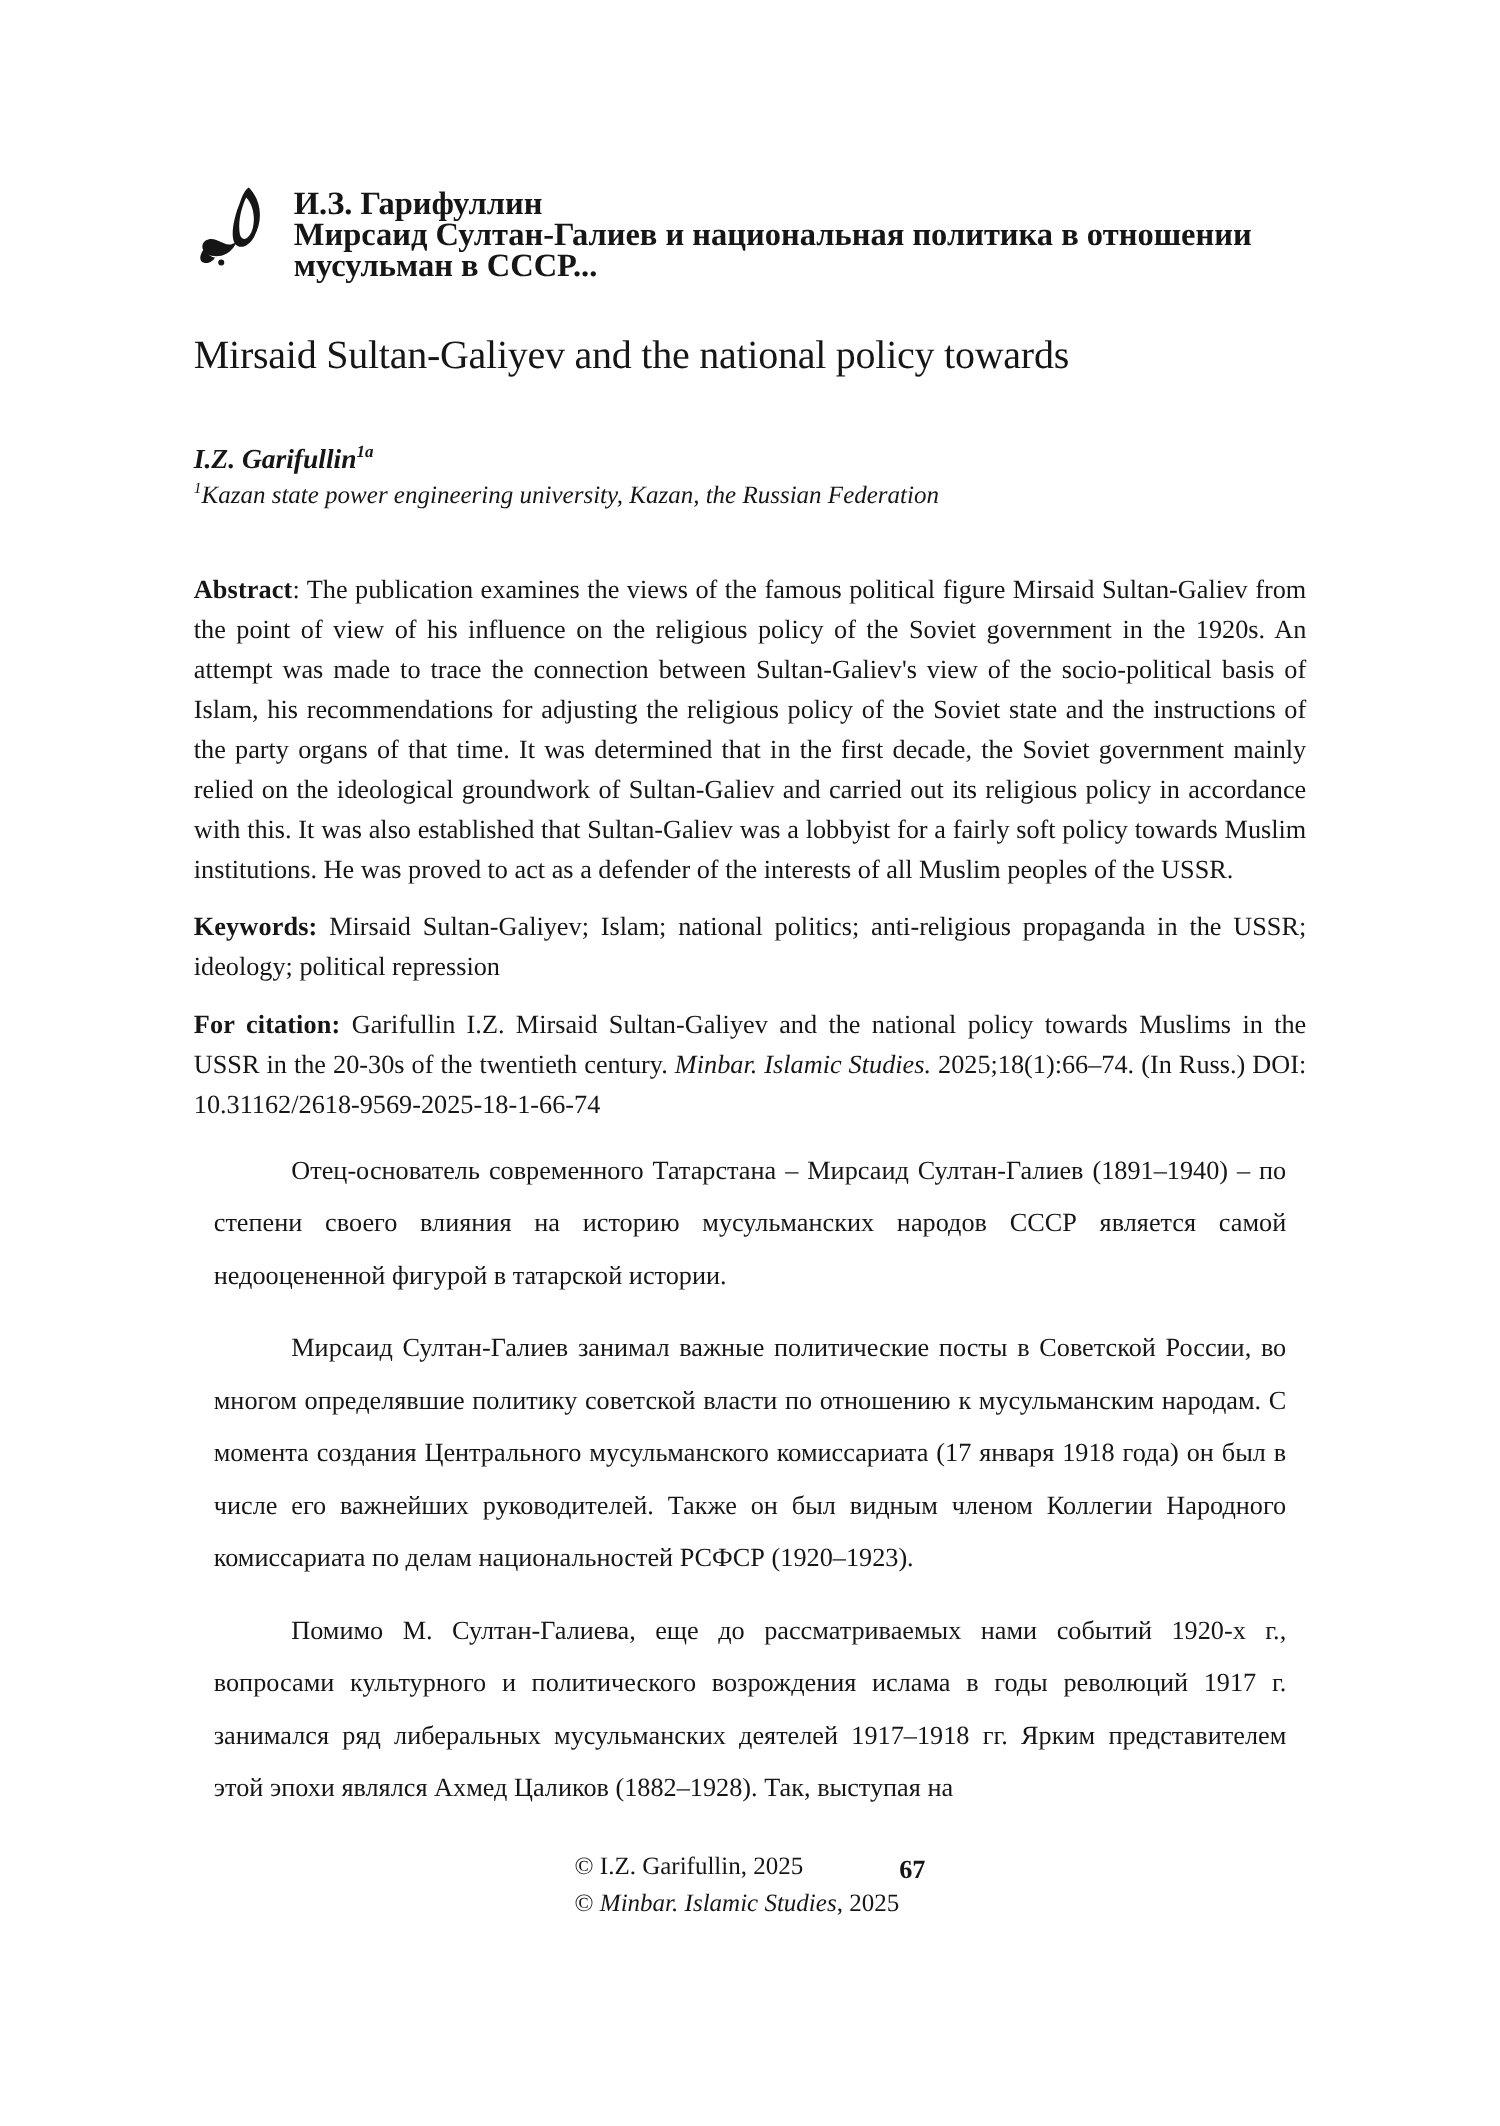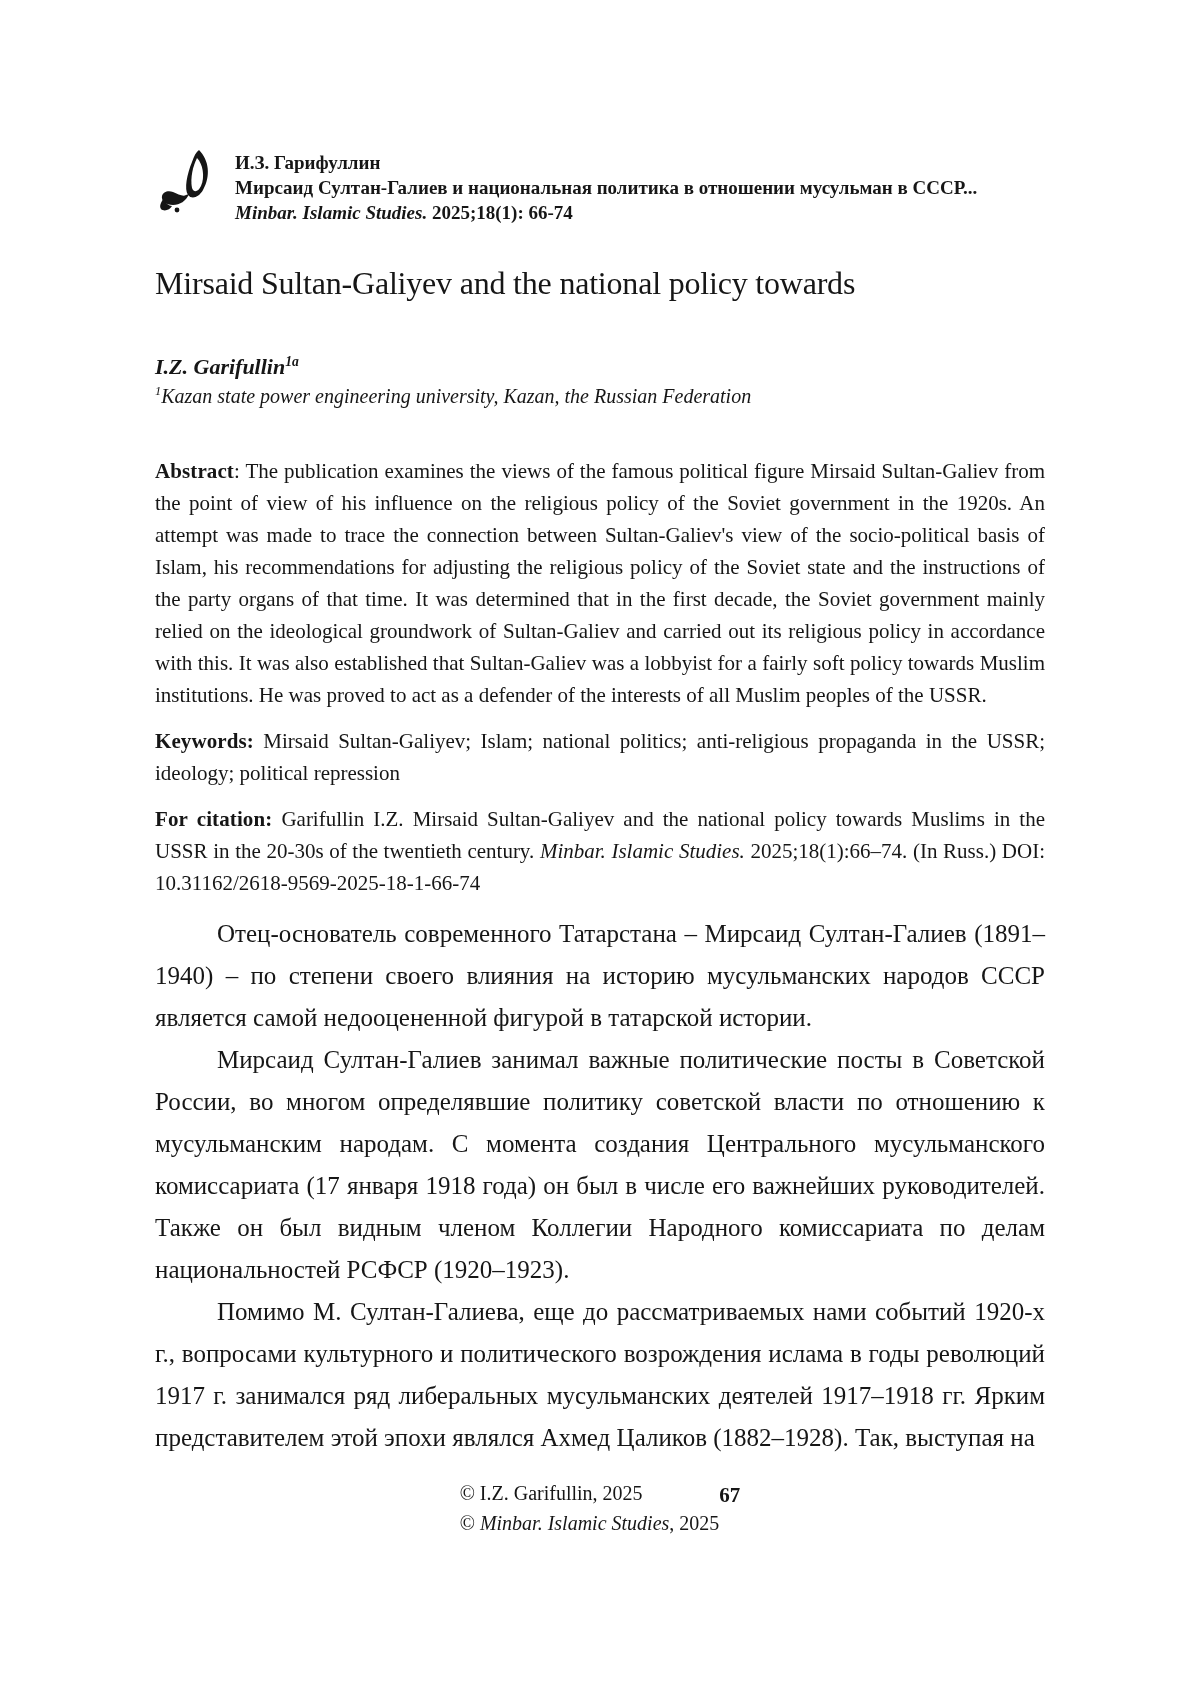--- a/index.html
+++ b/index.html
@@ -26,21 +26,21 @@
     display: flex;
     align-items: flex-start;
     gap: 22px;
   }
   .logo-box {
     width: 58px;
     height: 66px;
     flex: 0 0 auto;
   }
   .rh-text {
-    font-size: 19px;
+    font-size: 26px;
     line-height: 25px;
     font-weight: bold;
     padding-top: 2px;
   }
   .rh-journal { font-style: italic; }
   
   .title {
     margin-top: 36px;
     font-size: 32px;
     line-height: 45px;
@@ -76,22 +76,22 @@
   .para b { letter-spacing: 0.1px; }
   .cit-journal { font-style: italic; }
   
   .section-heading {
     margin-top: 26px;
     font-size: 22px;
     font-weight: bold;
     line-height: 30px;
   }
   .ru-para {
-    margin: 0;
-    font-size: 25px;
+    margin: 16px;
+    font-size: 21px;
     line-height: 42px;
     text-align: justify;
     text-indent: 62px;
   }
   .ru-block { margin-top: 14px; }
   
   .footer {
     position: absolute;
     left: 155px;
     top: 1478px;
@@ -120,21 +120,20 @@
         <path d="M44 2 C54 12 56 28 48 42 C44 49 37 52 33 47 C29 41 32 26 37 14 C39 8 41 4 44 2 Z" fill="#151515"></path>
         <path d="M42 10 C38 18 35 30 37 40 C39 45 43 44 46 38 C50 29 48 16 42 10 Z" fill="#ffffff"></path>
         <path d="M34 46 C31 53 25 57 18 57 C11 57 6 53 7 48 C8 44 13 42 18 44 C23 46 28 49 31 47 Z" fill="#151515"></path>
         <path d="M9 50 C6 54 4 58 6 61 C9 64 15 62 17 58 C14 58 10 55 9 50 Z" fill="#151515"></path>
         <circle cx="22" cy="62" r="2.4" fill="#151515"></circle>
       </svg>
     </div>
     <div class="rh-text">
       <div>И.З. Гарифуллин</div>
       <div>Мирсаид Султан-Галиев и национальная политика в отношении мусульман в СССР...</div>
-      <div><span class="rh-journal">Minbar. Islamic Studies.</span><span> 2025;18(1): 66-74</span></div>
     </div>
   </div>
 
   <h1 class="title">
     <span style="display:block">Mirsaid Sultan-Galiyev and the national policy towards</span>
   </h1>
 
   <div class="author-block">
     <div class="author-name"><span>I.Z. Garifullin</span><sup>1a</sup></div>
     <div class="affil"><sup>1</sup><span>Kazan state power engineering university, Kazan, the Russian Federation</span></div>

